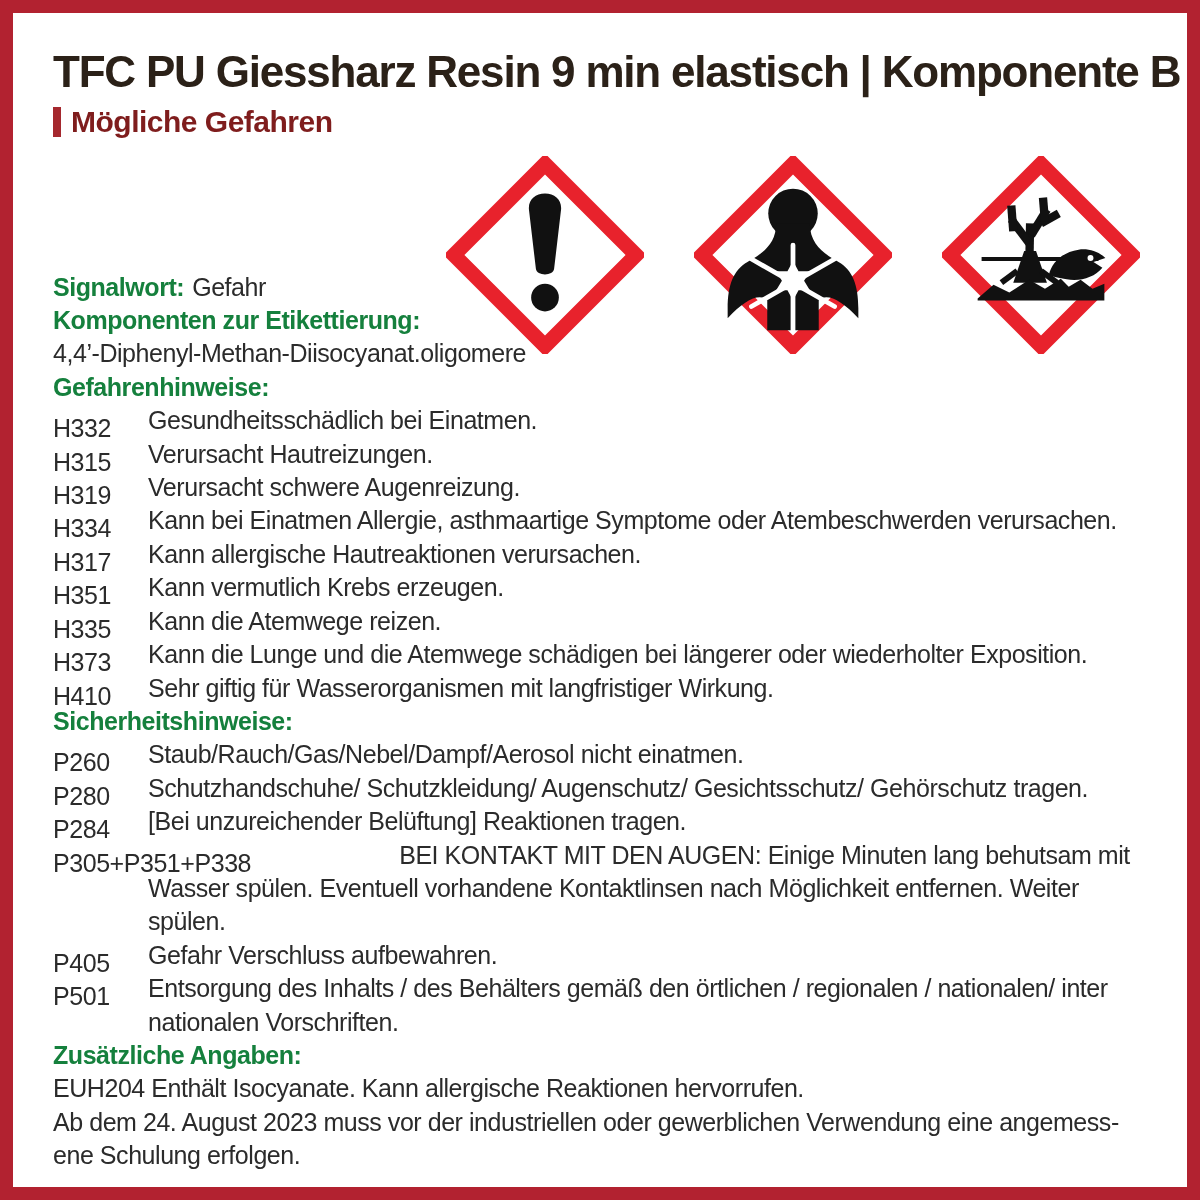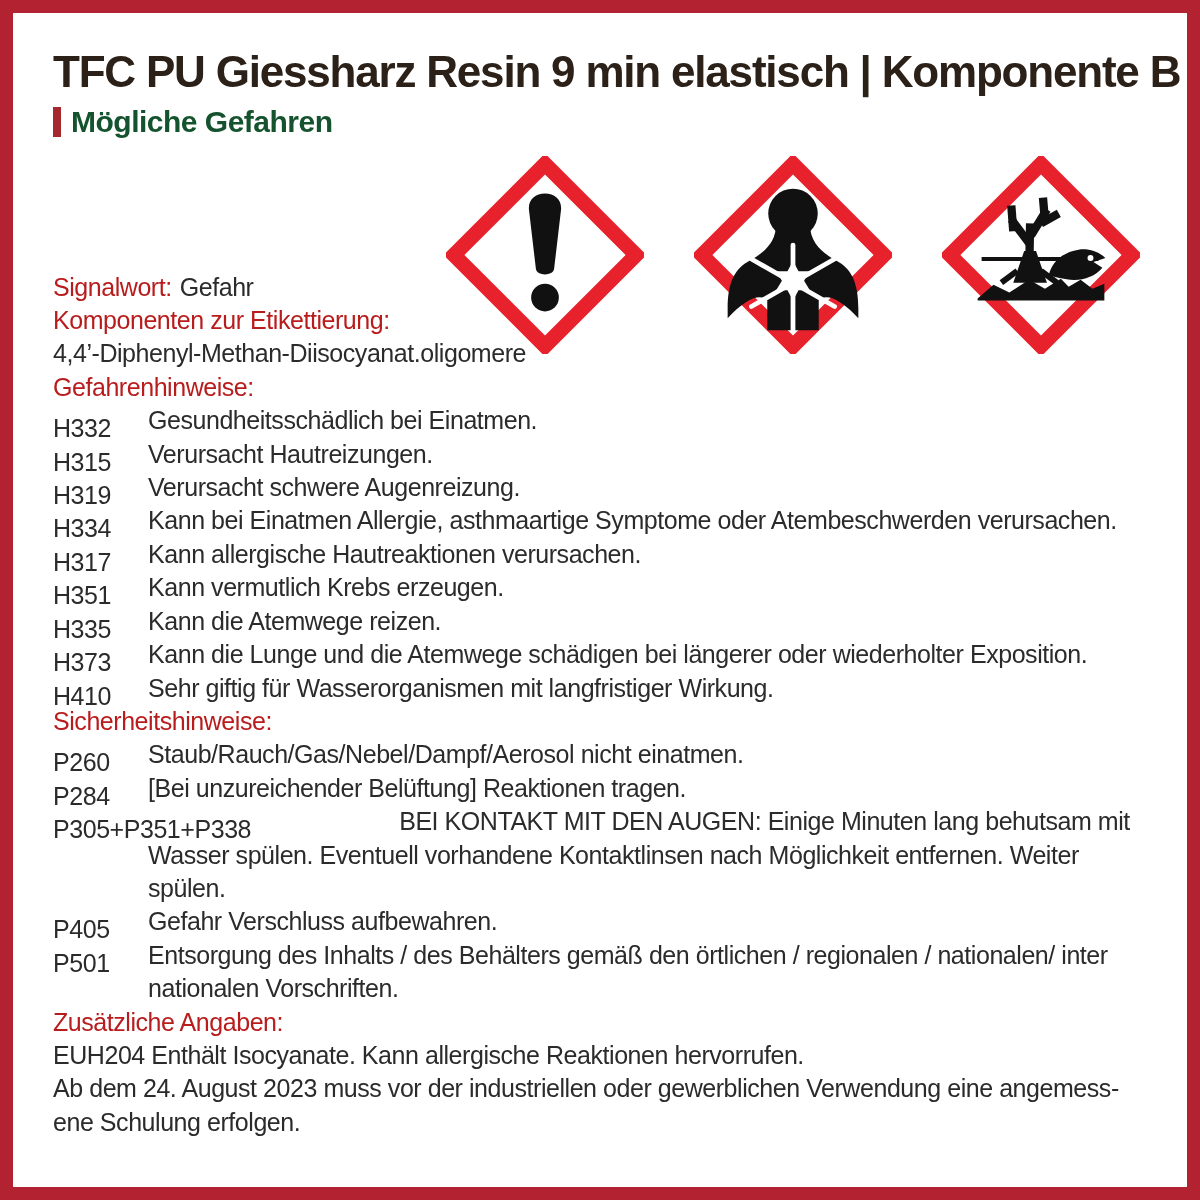--- a/index.html
+++ b/index.html
@@ -8,25 +8,25 @@
     border:13px solid #B22230;background:#fff;position:relative;
     padding:36px 38px 0 40px;overflow:hidden;
     font-family:"Liberation Sans",sans-serif;
   }
   h1.title{
     font-size:44px;font-weight:bold;margin:0;color:#2B2118;
     letter-spacing:-1.2px;white-space:nowrap;line-height:1.06;
   }
   .subtitle-row{display:flex;align-items:center;gap:10px;margin-top:9px;height:34px;}
   .accent-bar{width:8px;height:30px;background:#A5282E;flex:0 0 auto;}
-  h2.subtitle{font-size:30px;font-weight:bold;margin:0;color:#14532d;letter-spacing:-0.5px;}
+  h2.subtitle{font-size:30px;font-weight:bold;margin:0;color:#7f1d1d;letter-spacing:-0.5px;}
   .pictograms{position:absolute;top:143px;left:433px;display:flex;gap:50px;}
   .pictograms svg{width:198px;height:198px;display:block;}
   .body-text{margin-top:132px;font-size:25px;line-height:33.4px;color:#2b2b2b;letter-spacing:-0.45px;}
-  .b{font-weight:normal;color:#b91c1c;}
+  .b{font-weight:bold;color:#15803d;}
   .line{white-space:nowrap;}
   .signal-value{margin-left:8px;}
   .stmt{position:relative;padding-left:95px;}
   .stmt .code{position:absolute;left:0;top:8px;}
   .desc{display:inline;}
   .desc-block{display:block;}
   .desc-indent{display:block;padding-left:232px;text-align:center;}
 </style>
 </head>
 <body>
@@ -132,20 +132,24 @@
       <span class="desc">Sehr giftig für Wasserorganismen mit langfristiger Wirkung.</span>
     </div>
 
     <div class="line b">Sicherheitshinweise:</div>
 
     <div class="stmt">
       <span class="code">P260</span>
       <span class="desc">Staub/Rauch/Gas/Nebel/Dampf/Aerosol nicht einatmen.</span>
     </div>
     <div class="stmt">
+      <span class="code">P280</span>
+      <span class="desc">Schutzhandschuhe/ Schutzkleidung/ Augenschutz/ Gesichtsschutz/ Gehörschutz tragen.</span>
+    </div>
+    <div class="stmt">
       <span class="code">P284</span>
       <span class="desc">[Bei unzureichender Belüftung] Reaktionen tragen.</span>
     </div>
     <div class="stmt">
       <span class="code">P305+P351+P338</span>
       <span class="desc-indent">BEI KONTAKT MIT DEN AUGEN: Einige Minuten lang behutsam mit</span>
       <span class="desc-block">Wasser spülen. Eventuell vorhandene Kontaktlinsen nach Möglichkeit entfernen. Weiter spülen.</span>
     </div>
     <div class="stmt">
       <span class="code">P405</span>

